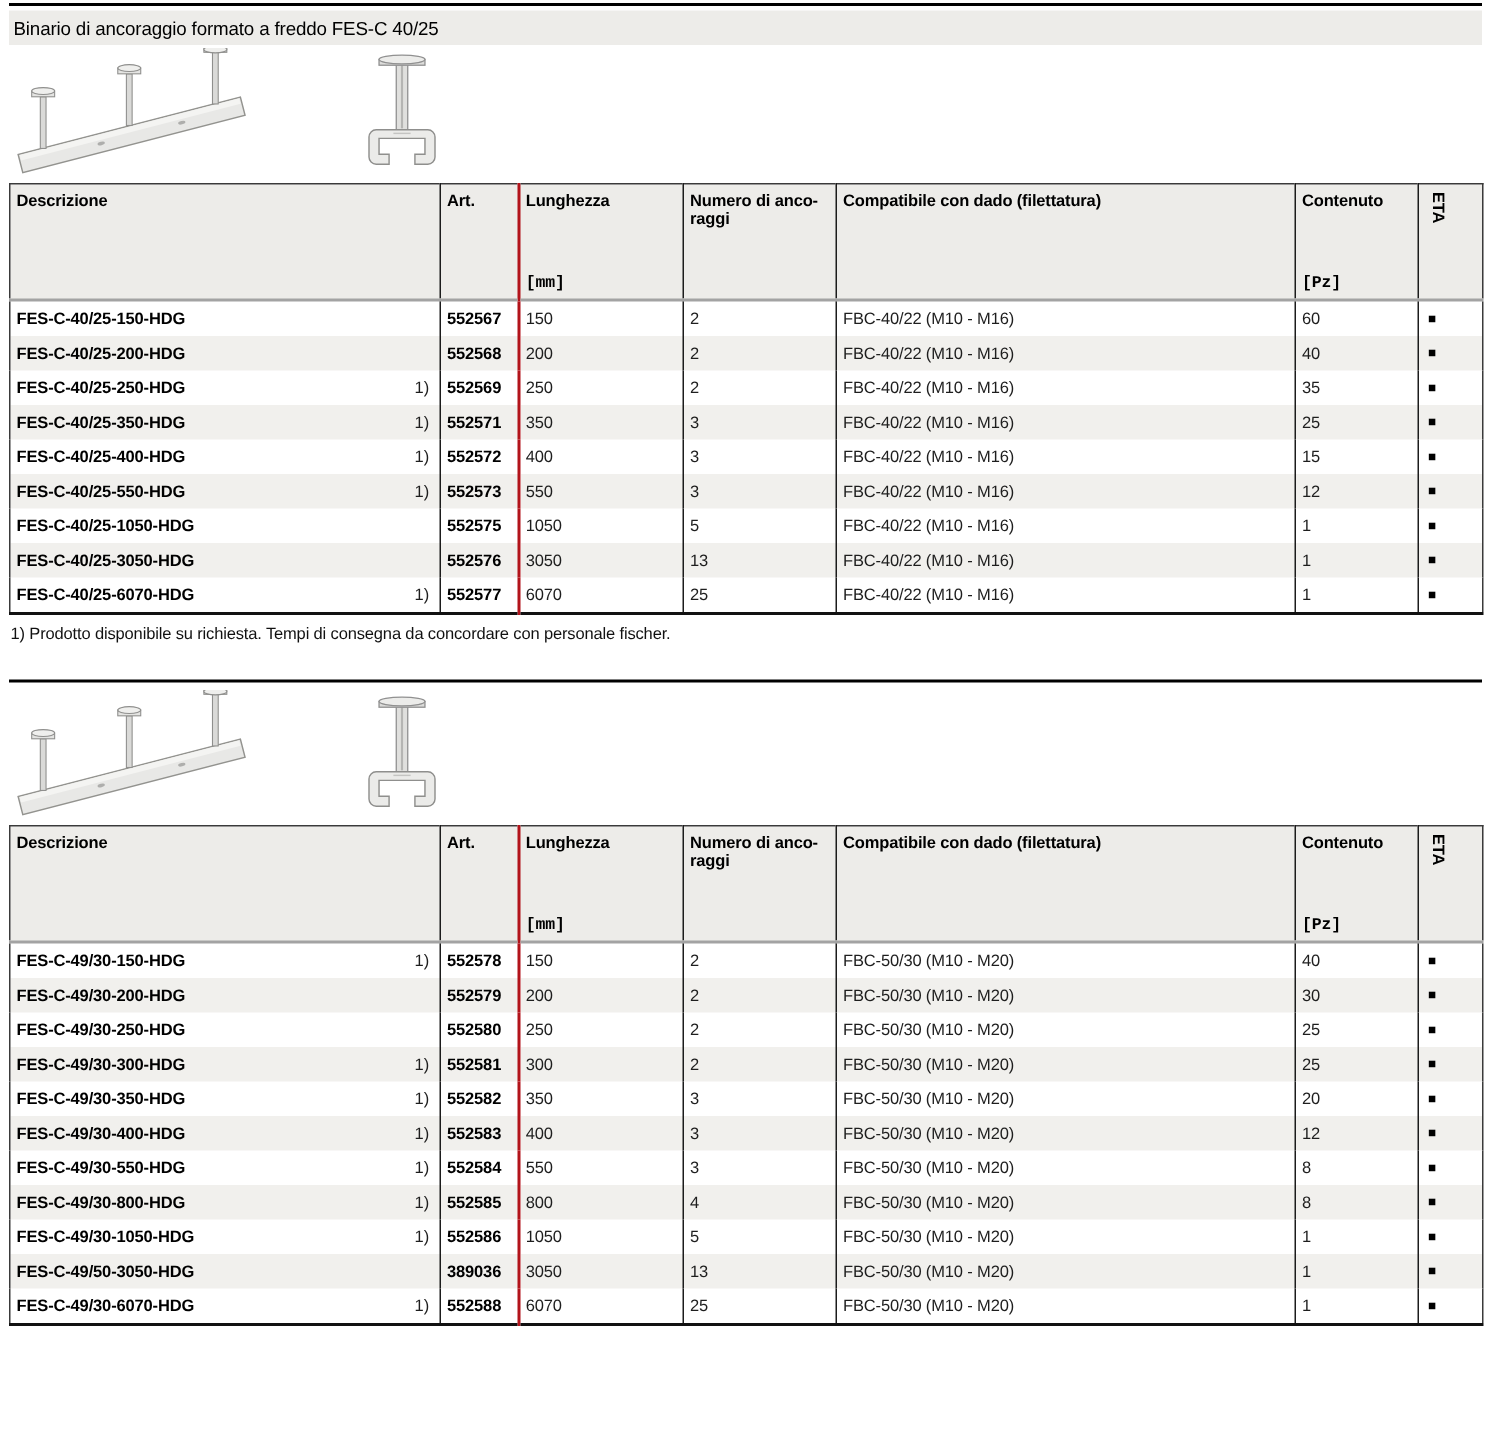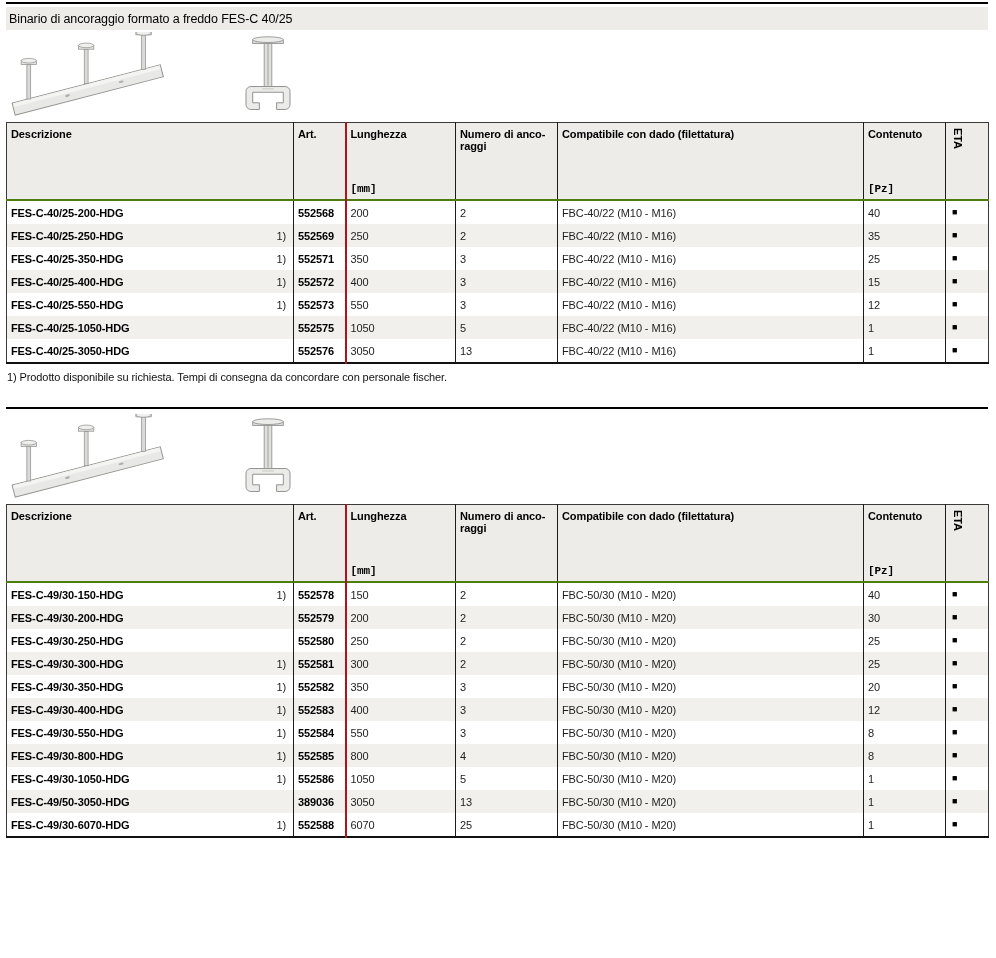--- a/index.html
+++ b/index.html
@@ -45,21 +45,21 @@
   thead th{
     background:var(--bar-bg);
     border-left:1px solid var(--border-dark);
     padding:0;
     text-align:left;
     vertical-align:top;
     height:76px;
     font-weight:bold;
   }
   thead th:first-child{border-left:none;}
-  thead tr{border-bottom:2px solid #4d7c0f;}
+  thead tr{border-bottom:2px solid #a3a3a3;}
   .thin{
     display:flex;flex-direction:column;justify-content:space-between;
     height:76px;padding:5px 4px 4px 4px;
   }
   .thin .unit{font-weight:bold;font-family:Liberation Mono, monospace;}
   .eta-vert{
     writing-mode:vertical-rl;
     font-weight:bold;
     padding:5px 0 0 6px;
     display:inline-block;
@@ -173,20 +173,32 @@
               <span>Contenuto</span>
               <span class="unit">[Pz]</span>
             </div>
           </th>
         <th><span class="eta-vert">ETA</span></th>
       </tr>
     </thead>
     <tbody>
         <tr>
           <td class="c-desc">
+            <span class="desc">FES-C-40/25-150-HDG</span>
+            <span class="nota"></span>
+          </td>
+          <td class="c-art">552567</td>
+          <td class="c-len">150</td>
+          <td class="c-num">2</td>
+          <td class="c-compat">FBC-40/22 (M10 - M16)</td>
+          <td class="c-cont">60</td>
+          <td class="c-eta"><span class="eta-square">■</span></td>
+        </tr>
+        <tr>
+          <td class="c-desc">
             <span class="desc">FES-C-40/25-200-HDG</span>
             <span class="nota"></span>
           </td>
           <td class="c-art">552568</td>
           <td class="c-len">200</td>
           <td class="c-num">2</td>
           <td class="c-compat">FBC-40/22 (M10 - M16)</td>
           <td class="c-cont">40</td>
           <td class="c-eta"><span class="eta-square">■</span></td>
         </tr>
@@ -251,20 +263,32 @@
           <td class="c-eta"><span class="eta-square">■</span></td>
         </tr>
         <tr>
           <td class="c-desc">
             <span class="desc">FES-C-40/25-3050-HDG</span>
             <span class="nota"></span>
           </td>
           <td class="c-art">552576</td>
           <td class="c-len">3050</td>
           <td class="c-num">13</td>
+          <td class="c-compat">FBC-40/22 (M10 - M16)</td>
+          <td class="c-cont">1</td>
+          <td class="c-eta"><span class="eta-square">■</span></td>
+        </tr>
+        <tr>
+          <td class="c-desc">
+            <span class="desc">FES-C-40/25-6070-HDG</span>
+            <span class="nota">1)</span>
+          </td>
+          <td class="c-art">552577</td>
+          <td class="c-len">6070</td>
+          <td class="c-num">25</td>
           <td class="c-compat">FBC-40/22 (M10 - M16)</td>
           <td class="c-cont">1</td>
           <td class="c-eta"><span class="eta-square">■</span></td>
         </tr>
       </tbody>
   </table>
 
   <div class="footnote">1) Prodotto disponibile su richiesta. Tempi di consegna da concordare con personale fischer.</div>
 </div>
 

